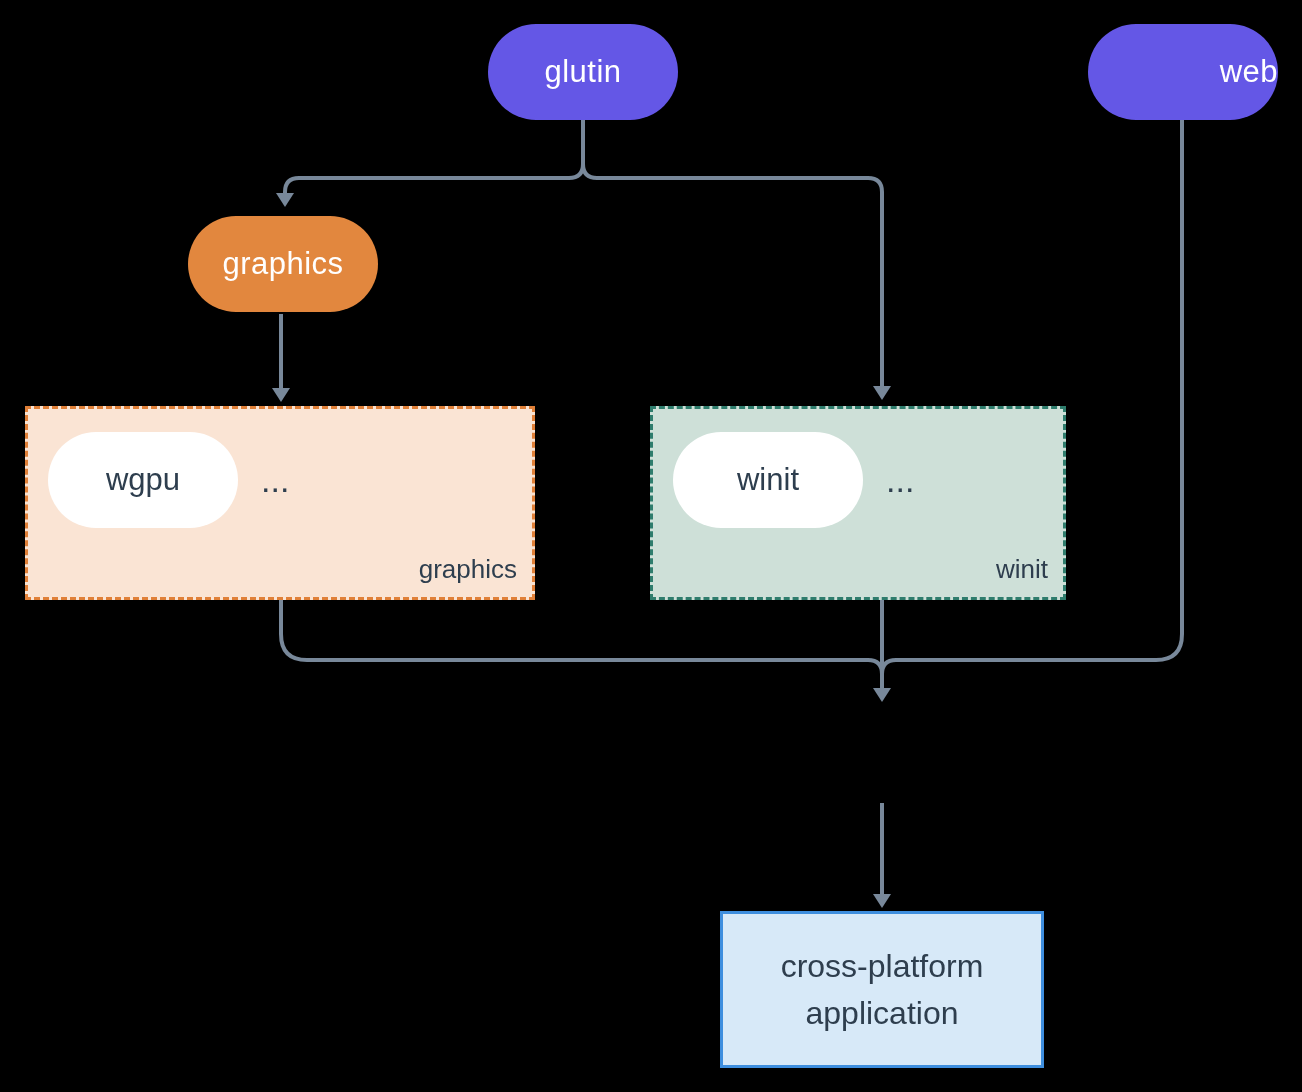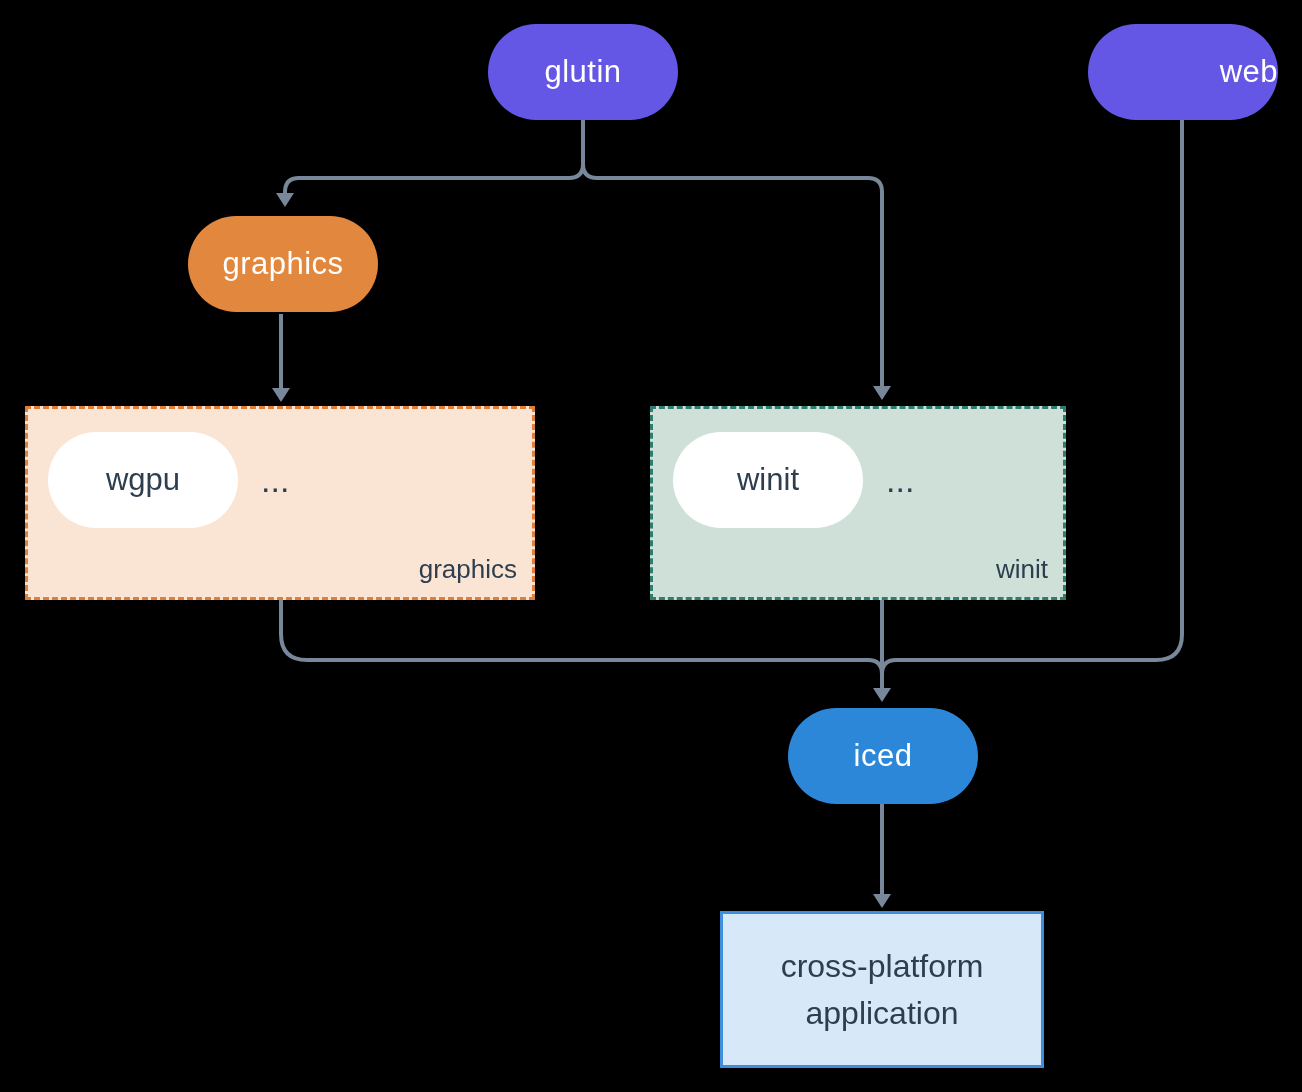--- a/index.html
+++ b/index.html
@@ -172,22 +172,19 @@
   <div class="group group-shells">
     <div class="group-pills">
       <div class="pill-white">
         <span>winit</span>
       </div>
       <div class="dots">...</div>
     </div>
     <div class="group-label">winit</div>
   </div>
 
-  <div class="pill pill-colored node-iced">
-    <span>iced</span>
-  </div>
 
   <div class="app-box">
     <div>cross-platform</div>
     <div>application</div>
   </div>
 
 </div>
 
 </body></html>

